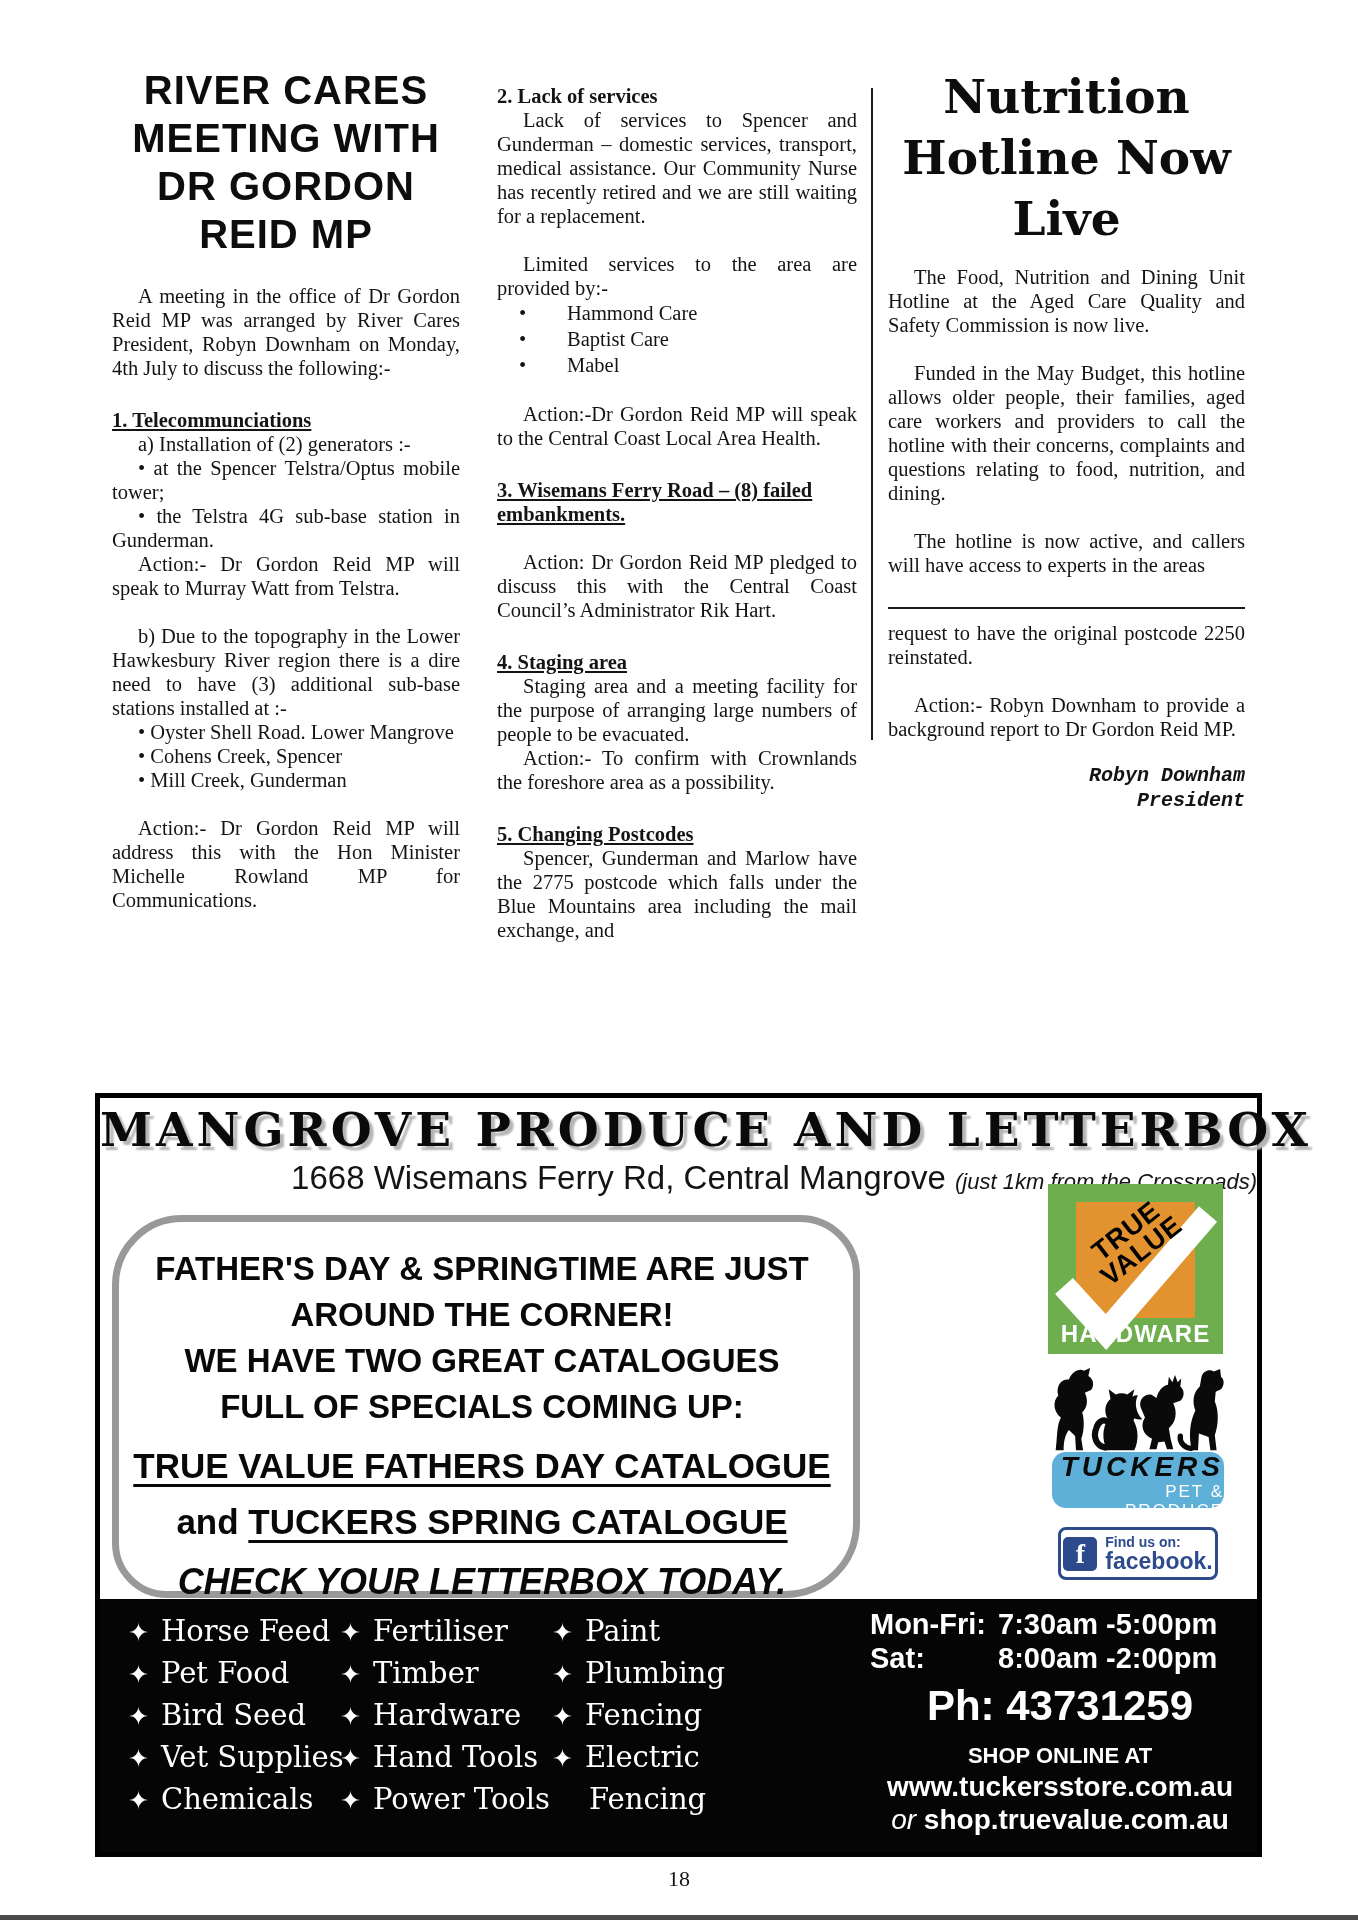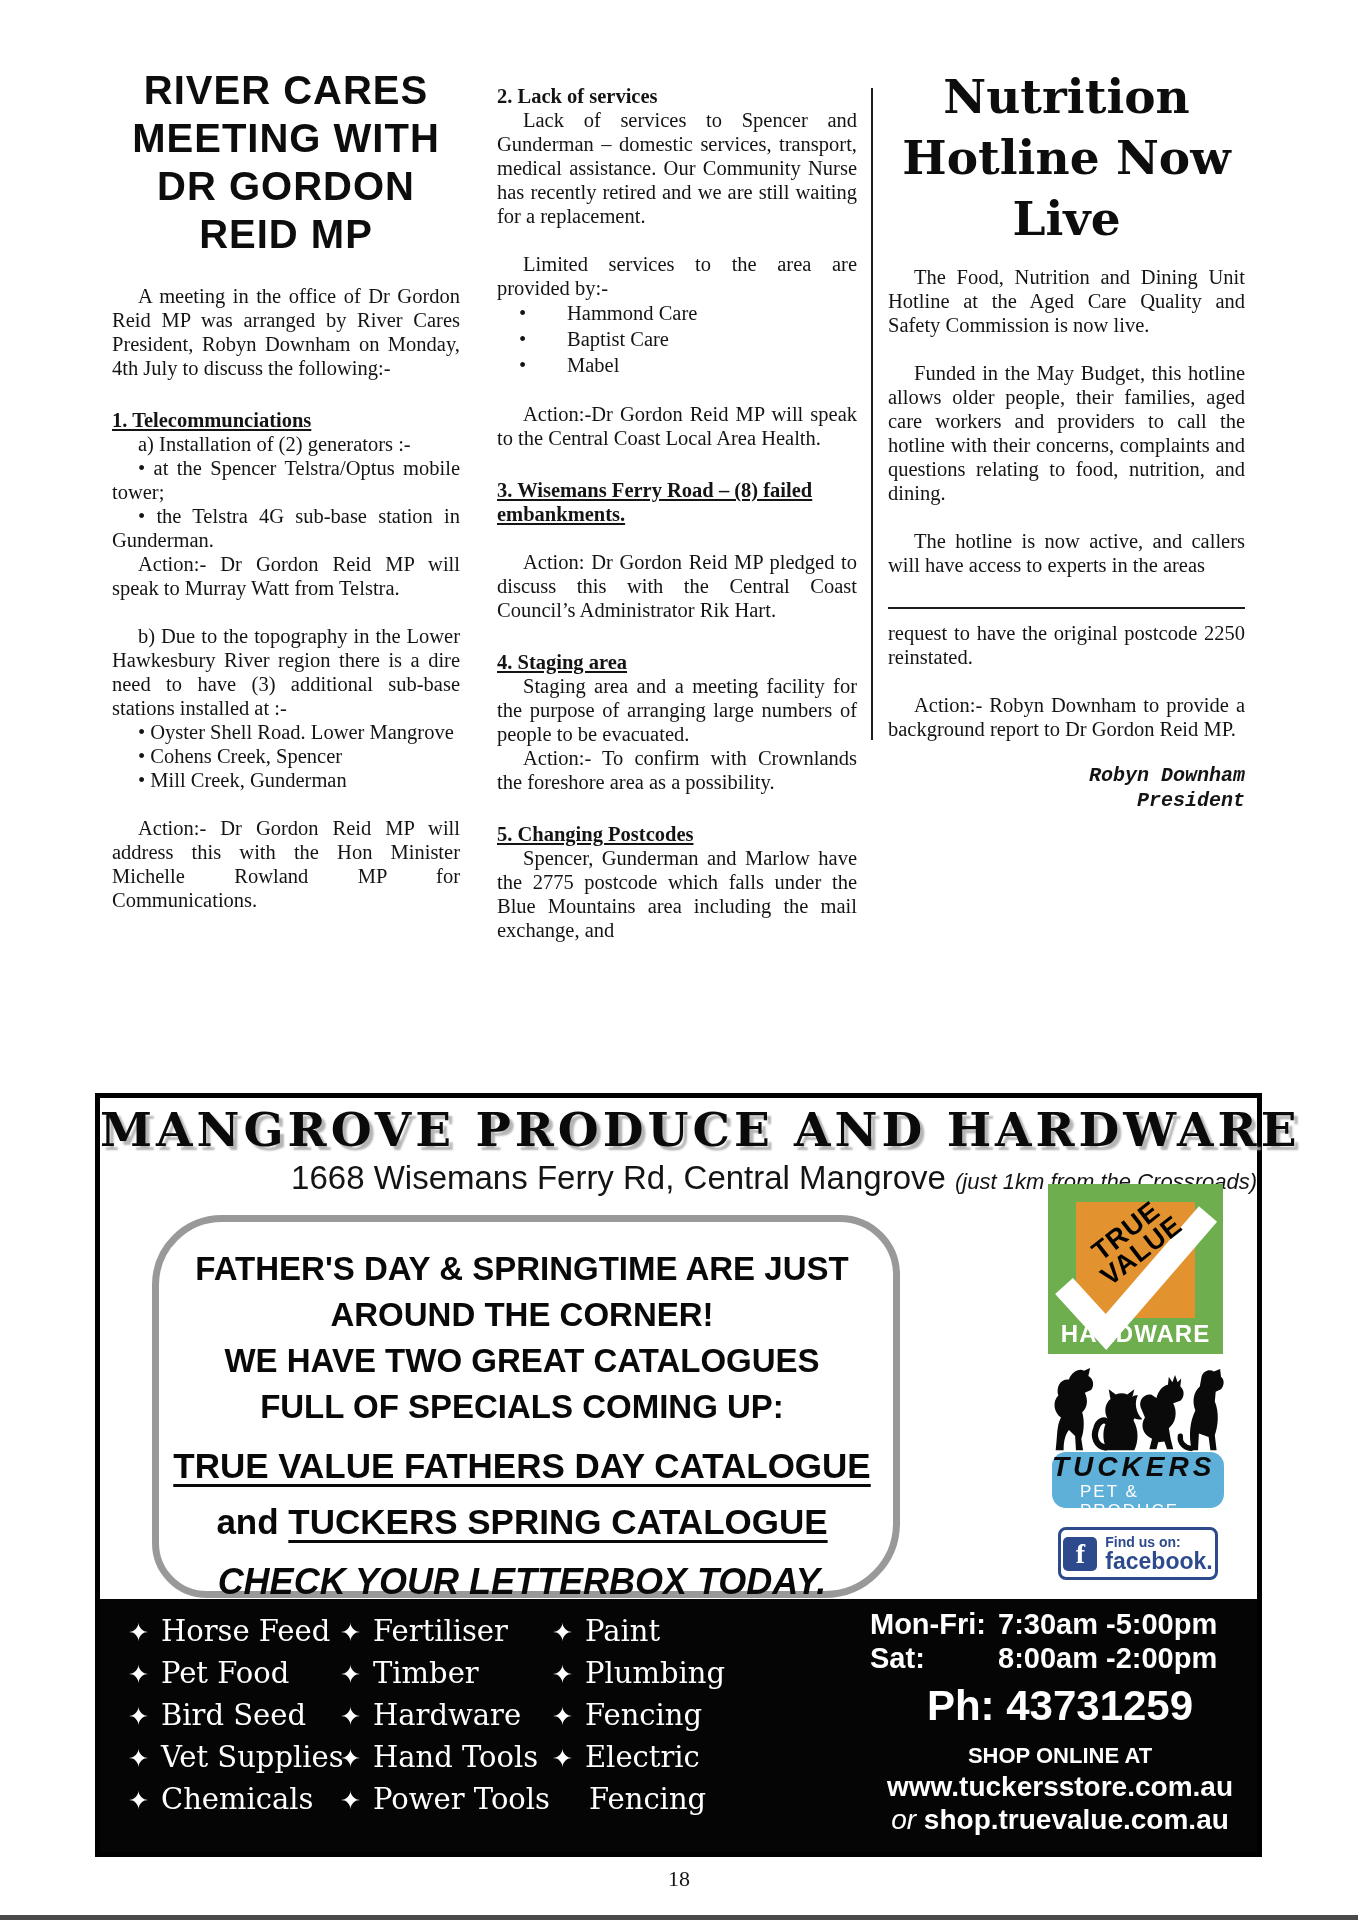--- a/index.html
+++ b/index.html
@@ -57,21 +57,21 @@
     white-space:nowrap;
   }
   .ad-sub { text-align:right; font-family:"Liberation Sans", sans-serif;
             font-weight:normal; font-size:33px; margin-top:2px; white-space:nowrap; }
   .ad-sub .note { font-size:22px; font-style:italic; }
 
   .bubble {
     position:absolute; left:12px; top:117px; width:748px; height:383px;
     border:7px solid var(--bubble-gray, #999999); border-radius:70px 60px 75px 55px;
     padding:24px 8px 0 0; text-align:center;
-    font-family:"Liberation Sans", sans-serif; font-weight:bold; color:#090909;margin-left:40px;
+    font-family:"Liberation Sans", sans-serif; font-weight:bold; color:#090909;
   }
   .bubble .l  { font-size:33px; line-height:46px; }
   .bubble .cat { font-size:35px; line-height:40px; margin-top:16px; }
   .bubble .cat .u { text-decoration:underline; text-underline-offset:6px; }
   .bubble .check { font-size:36px; line-height:40px; margin-top:20px; font-style:italic; }
 
   
   .logo-tv { position:absolute; left:948px; top:86px; width:175px; height:170px;
              background:var(--tv-green, #6fae4e); }
   .logo-tv .orange { position:absolute; left:28px; top:18px; width:119px; height:116px;
@@ -84,21 +84,21 @@
   }
   .logo-tv .tv-words span { display:block; }
   .logo-tv .hw { position:absolute; left:0; bottom:6px; width:100%; text-align:center;
                  font-family:"Liberation Sans", sans-serif; font-weight:bold;
                  font-size:24px; color:#fff; letter-spacing:1px; }
 
   
   .animals { position:absolute; left:948px; top:270px; width:178px; height:84px; }
   .logo-tuckers { position:absolute; left:952px; top:354px; width:172px; height:56px;
                   background:var(--tuckers-blue, #5fb0d9); border-radius:14px;
-                  text-align:left; }
+                  text-align:right; }
   .logo-tuckers .tname { font-family:"Liberation Sans", sans-serif; font-weight:bold;
                          font-style:italic; font-size:28px; line-height:30px;
                          letter-spacing:4px; color:#0a0a0a; }
   .logo-tuckers .tsub  { font-family:"Liberation Sans", sans-serif; font-weight:normal;
                          font-size:17px; line-height:19px; letter-spacing:2px; color:#fff;margin-left:28px; }
 
   
   .fb { position:absolute; left:958px; top:429px; width:160px; height:53px;
         background:#fff; border:3px solid var(--fb-blue, #2c4a8c); border-radius:8px;
         display:flex; align-items:center; justify-content:center; gap:8px;
@@ -199,21 +199,21 @@
     <hr class="sep">
     <p class="body">request to have the original postcode 2250 reinstated.</p>
     <p class="body ind gap">Action:- Robyn Downham to provide a background report to Dr Gordon Reid MP.</p>
     <div class="sig">
       <div>Robyn Downham</div>
       <div>President</div>
     </div>
   </section>
 
   <div class="ad">
-    <div class="ad-title">MANGROVE PRODUCE AND HARDWARE</div>
+    <div class="ad-title">MANGROVE PRODUCE AND LETTERBOX</div>
     <div class="ad-sub">
       <span>1668 Wisemans Ferry Rd, Central Mangrove </span><span class="note">(just 1km from the Crossroads)</span>
     </div>
 
     <div class="bubble">
       <div class="l">FATHER'S DAY &amp; SPRINGTIME ARE JUST</div>
       <div class="l">AROUND THE CORNER!</div>
       <div class="l">WE HAVE TWO GREAT CATALOGUES</div>
       <div class="l">FULL OF SPECIALS COMING UP:</div>
       <div class="cat">

